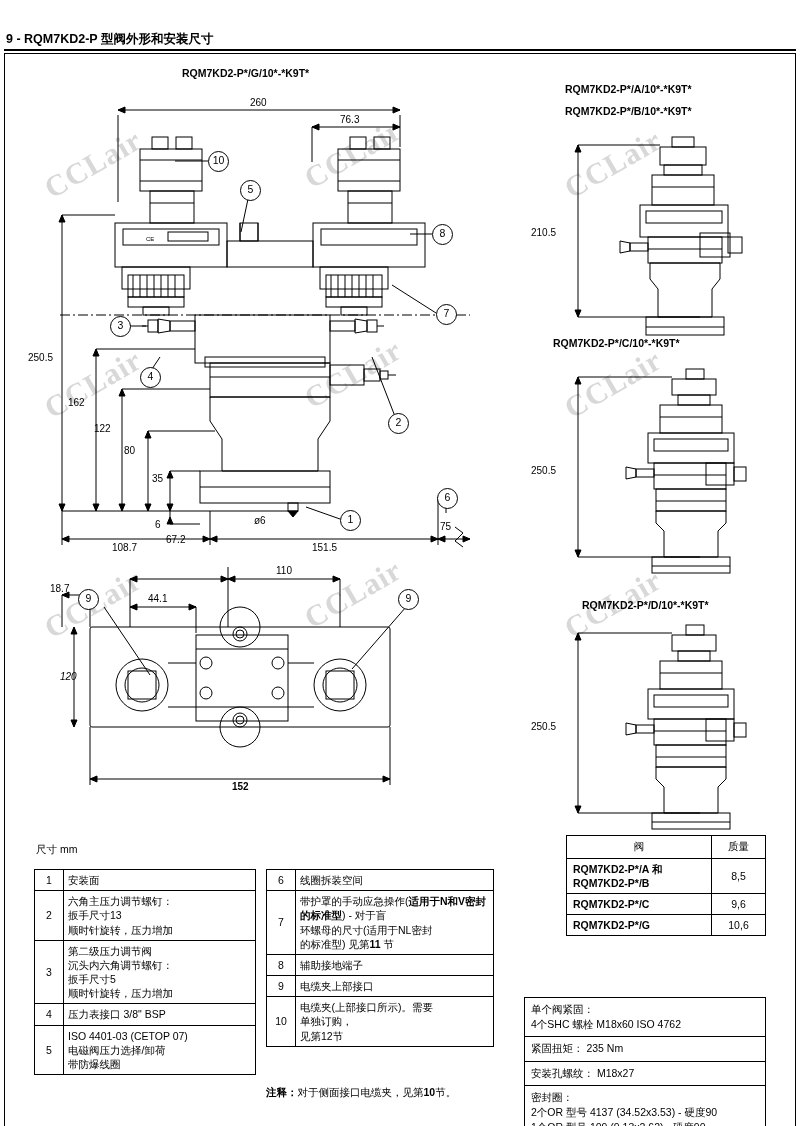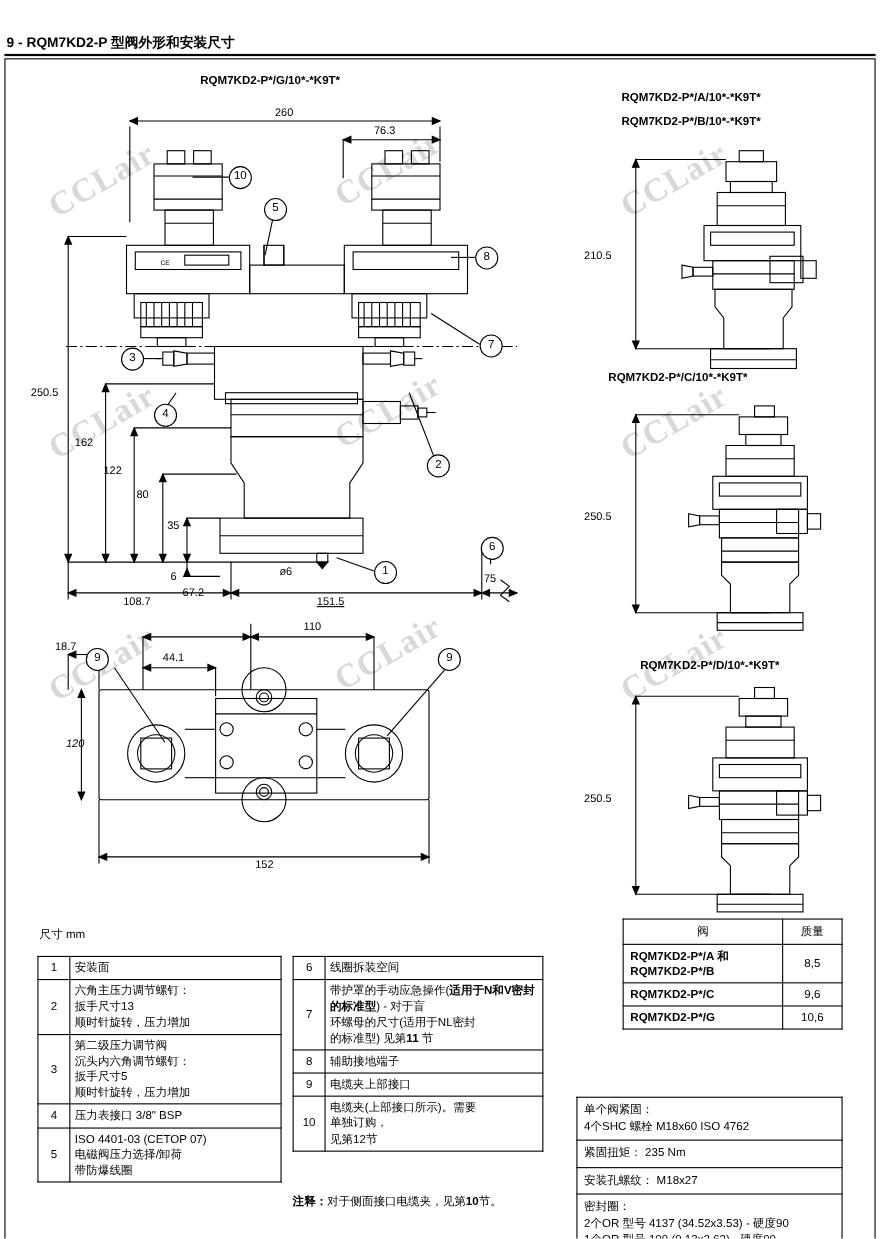--- a/index.html
+++ b/index.html
@@ -238,21 +238,21 @@
   <div class="lbl" style="left:250px;top:70px;">260</div>
   <div class="lbl" style="left:340px;top:87px;">76.3</div>
   <div class="lbl" style="left:28px;top:325px;">250.5</div>
   <div class="lbl" style="left:68px;top:370px;">162</div>
   <div class="lbl" style="left:94px;top:396px;">122</div>
   <div class="lbl" style="left:124px;top:418px;">80</div>
   <div class="lbl" style="left:152px;top:446px;">35</div>
   <div class="lbl" style="left:155px;top:492px;">6</div>
   <div class="lbl" style="left:254px;top:488px;">ø6</div>
   <div class="lbl" style="left:112px;top:515px;">108.7</div>
-  <div class="lbl" style="left:288px;top:515px;text-decoration:underline;">151.5</div>
+  <div class="lbl" style="left:312px;top:515px;">151.5</div>
   <div class="lbl" style="left:440px;top:494px;">75</div>
 
   <div class="callout" style="left:208px;top:124px;">10</div>
   <div class="callout" style="left:240px;top:153px;">5</div>
   <div class="callout" style="left:432px;top:197px;">8</div>
   <div class="callout" style="left:436px;top:277px;">7</div>
   <div class="callout" style="left:110px;top:289px;">3</div>
   <div class="callout" style="left:140px;top:340px;">4</div>
   <div class="callout" style="left:388px;top:386px;">2</div>
   <div class="callout" style="left:340px;top:483px;">1</div>
@@ -327,21 +327,21 @@
       <line x1="104" y1="580" x2="150" y2="648"></line>
       <line x1="406" y1="580" x2="352" y2="642"></line>
     </g>
   </svg>
 
   <div class="lbl" style="left:50px;top:556px;">18.7</div>
   <div class="lbl" style="left:166px;top:507px;">67.2</div>
   <div class="lbl" style="left:276px;top:538px;">110</div>
   <div class="lbl" style="left:148px;top:566px;">44.1</div>
   <div class="lbl" style="left:60px;top:644px;font-style:italic;">120</div>
-  <div class="lbl" style="left:232px;top:754px;">152</div>
+  <div class="lbl" style="left:232px;top:754px;font-weight:bold;">152</div>
 
   <div class="callout" style="left:78px;top:562px;">9</div>
   <div class="callout" style="left:398px;top:562px;">9</div>
 
   <div class="lbl-b" style="left:565px;top:56px;">RQM7KD2-P*/A/10*-*K9T*</div>
   <div class="lbl-b" style="left:565px;top:78px;">RQM7KD2-P*/B/10*-*K9T*</div>
   <div class="lbl" style="left:531px;top:200px;">210.5</div>
 
   <svg width="800" height="1126">
     <g stroke="#000" fill="none" stroke-width="1">

